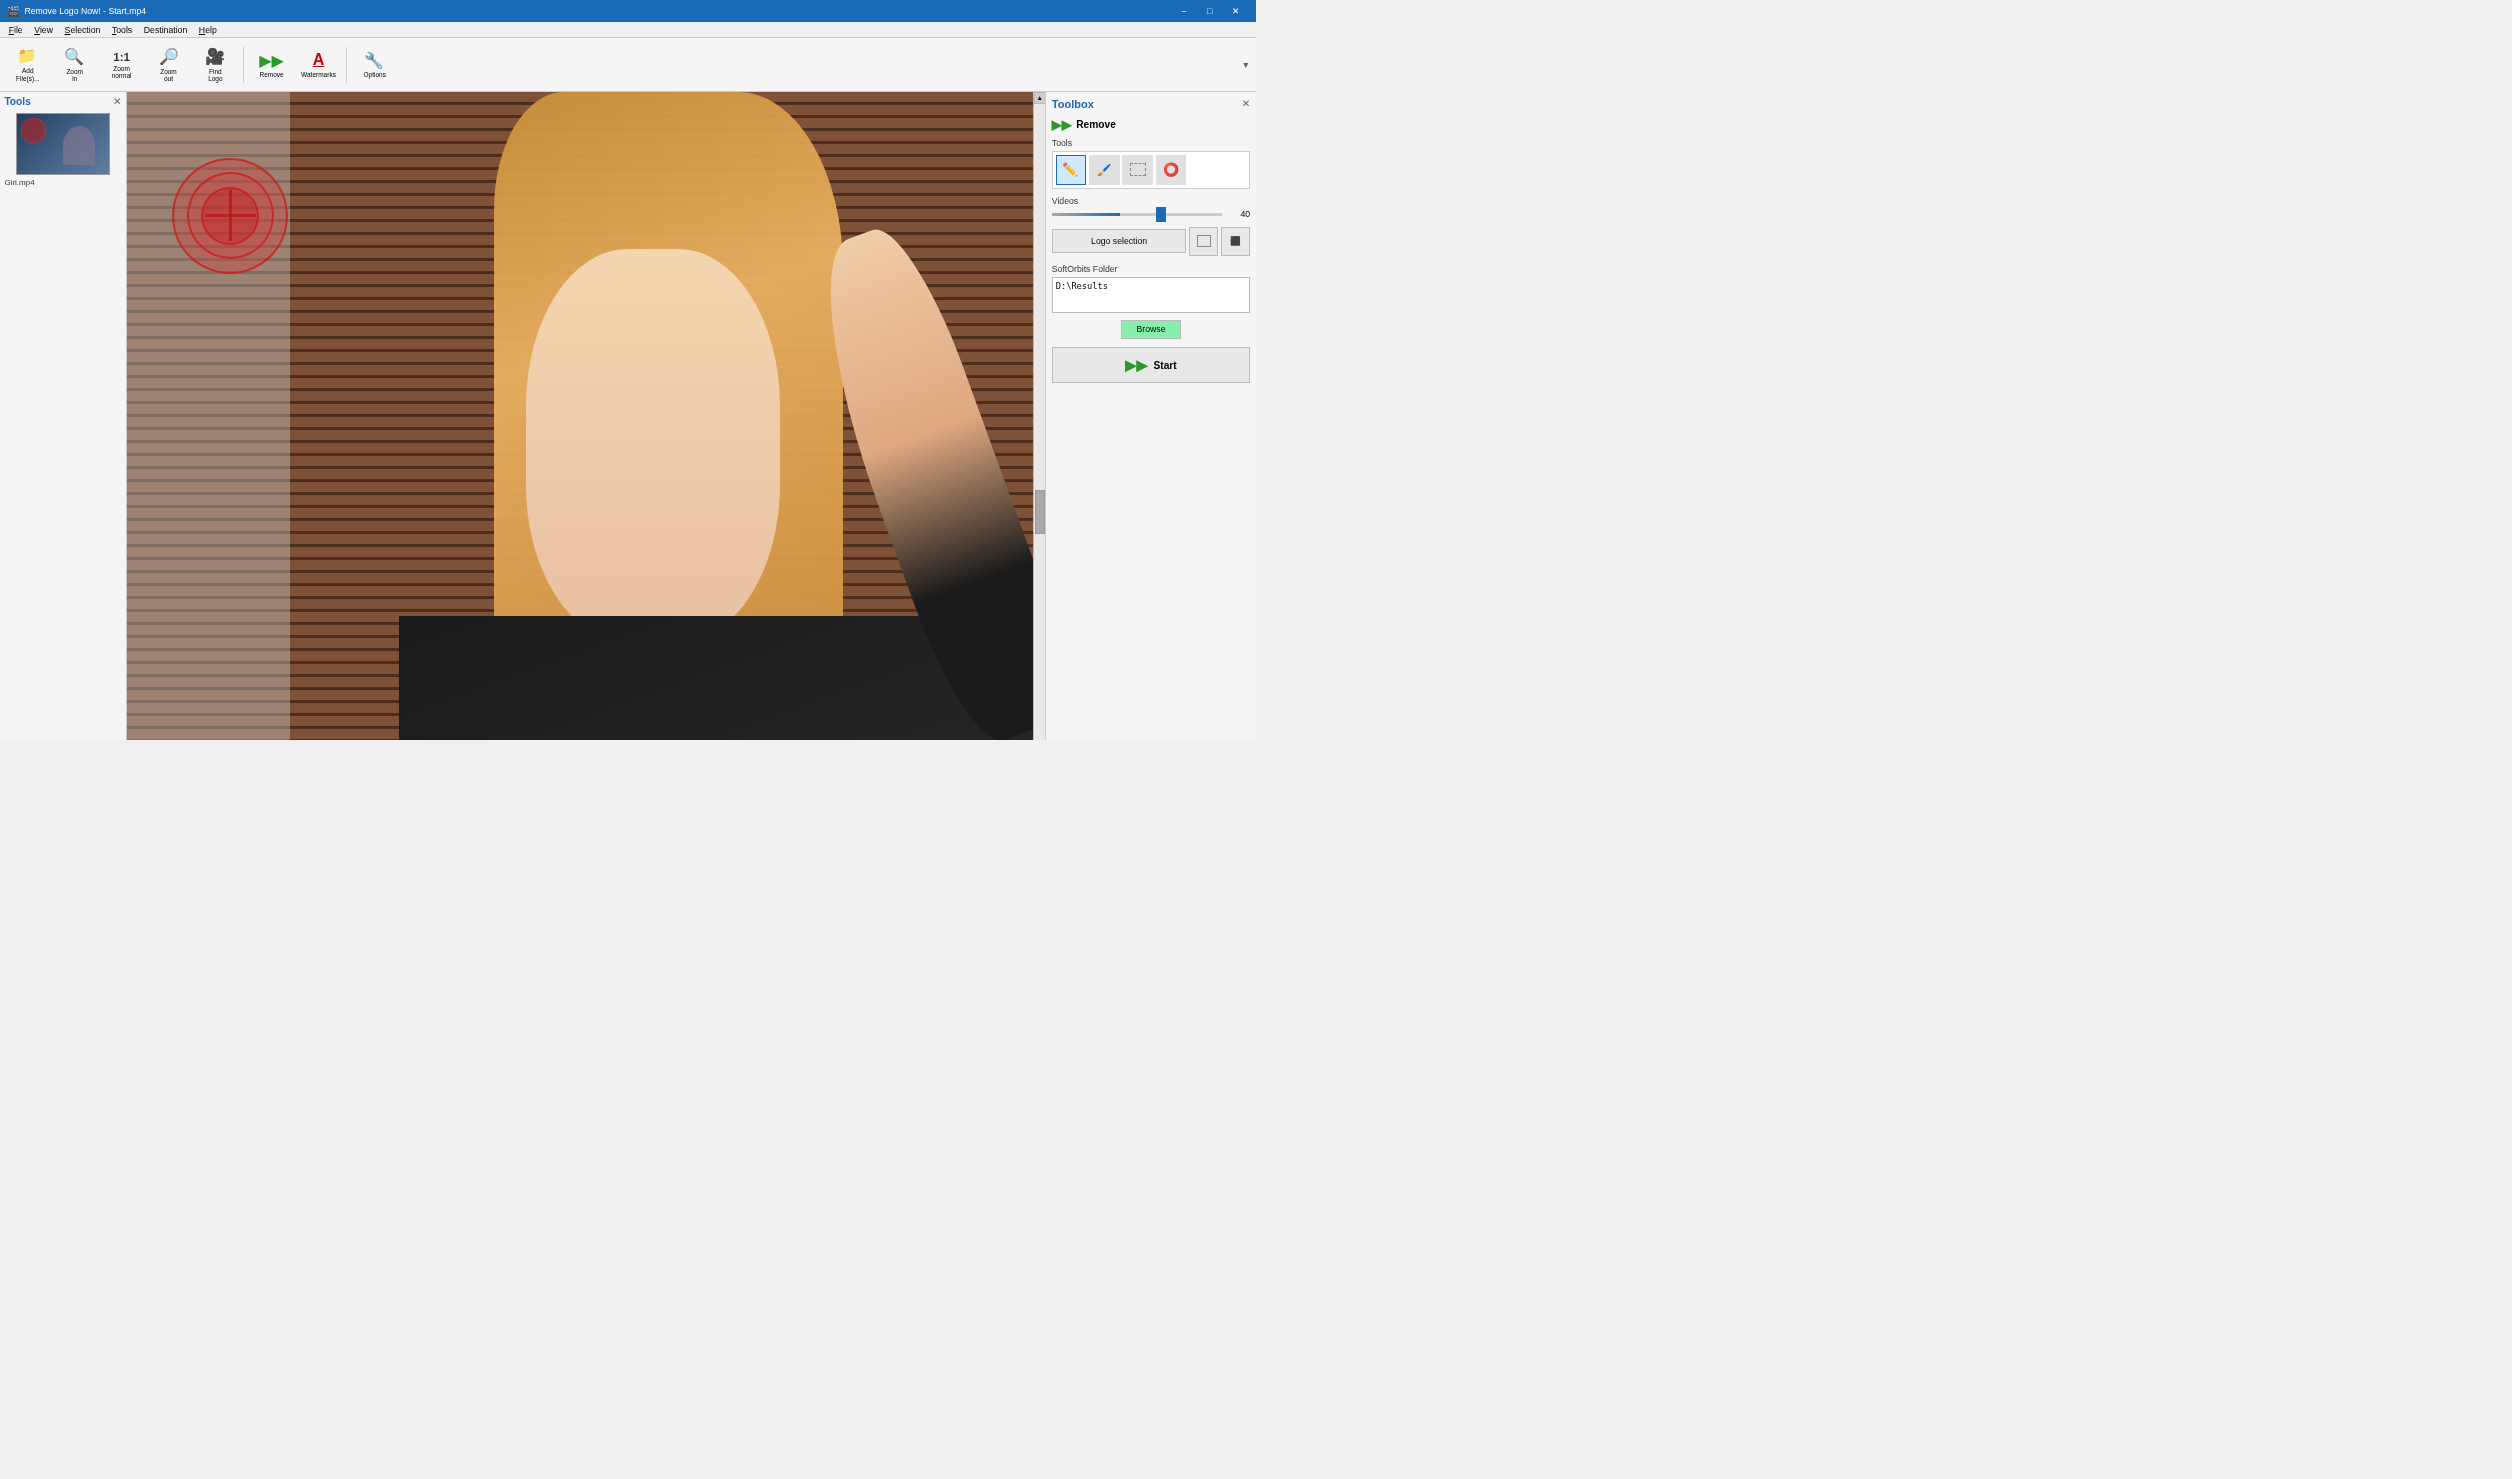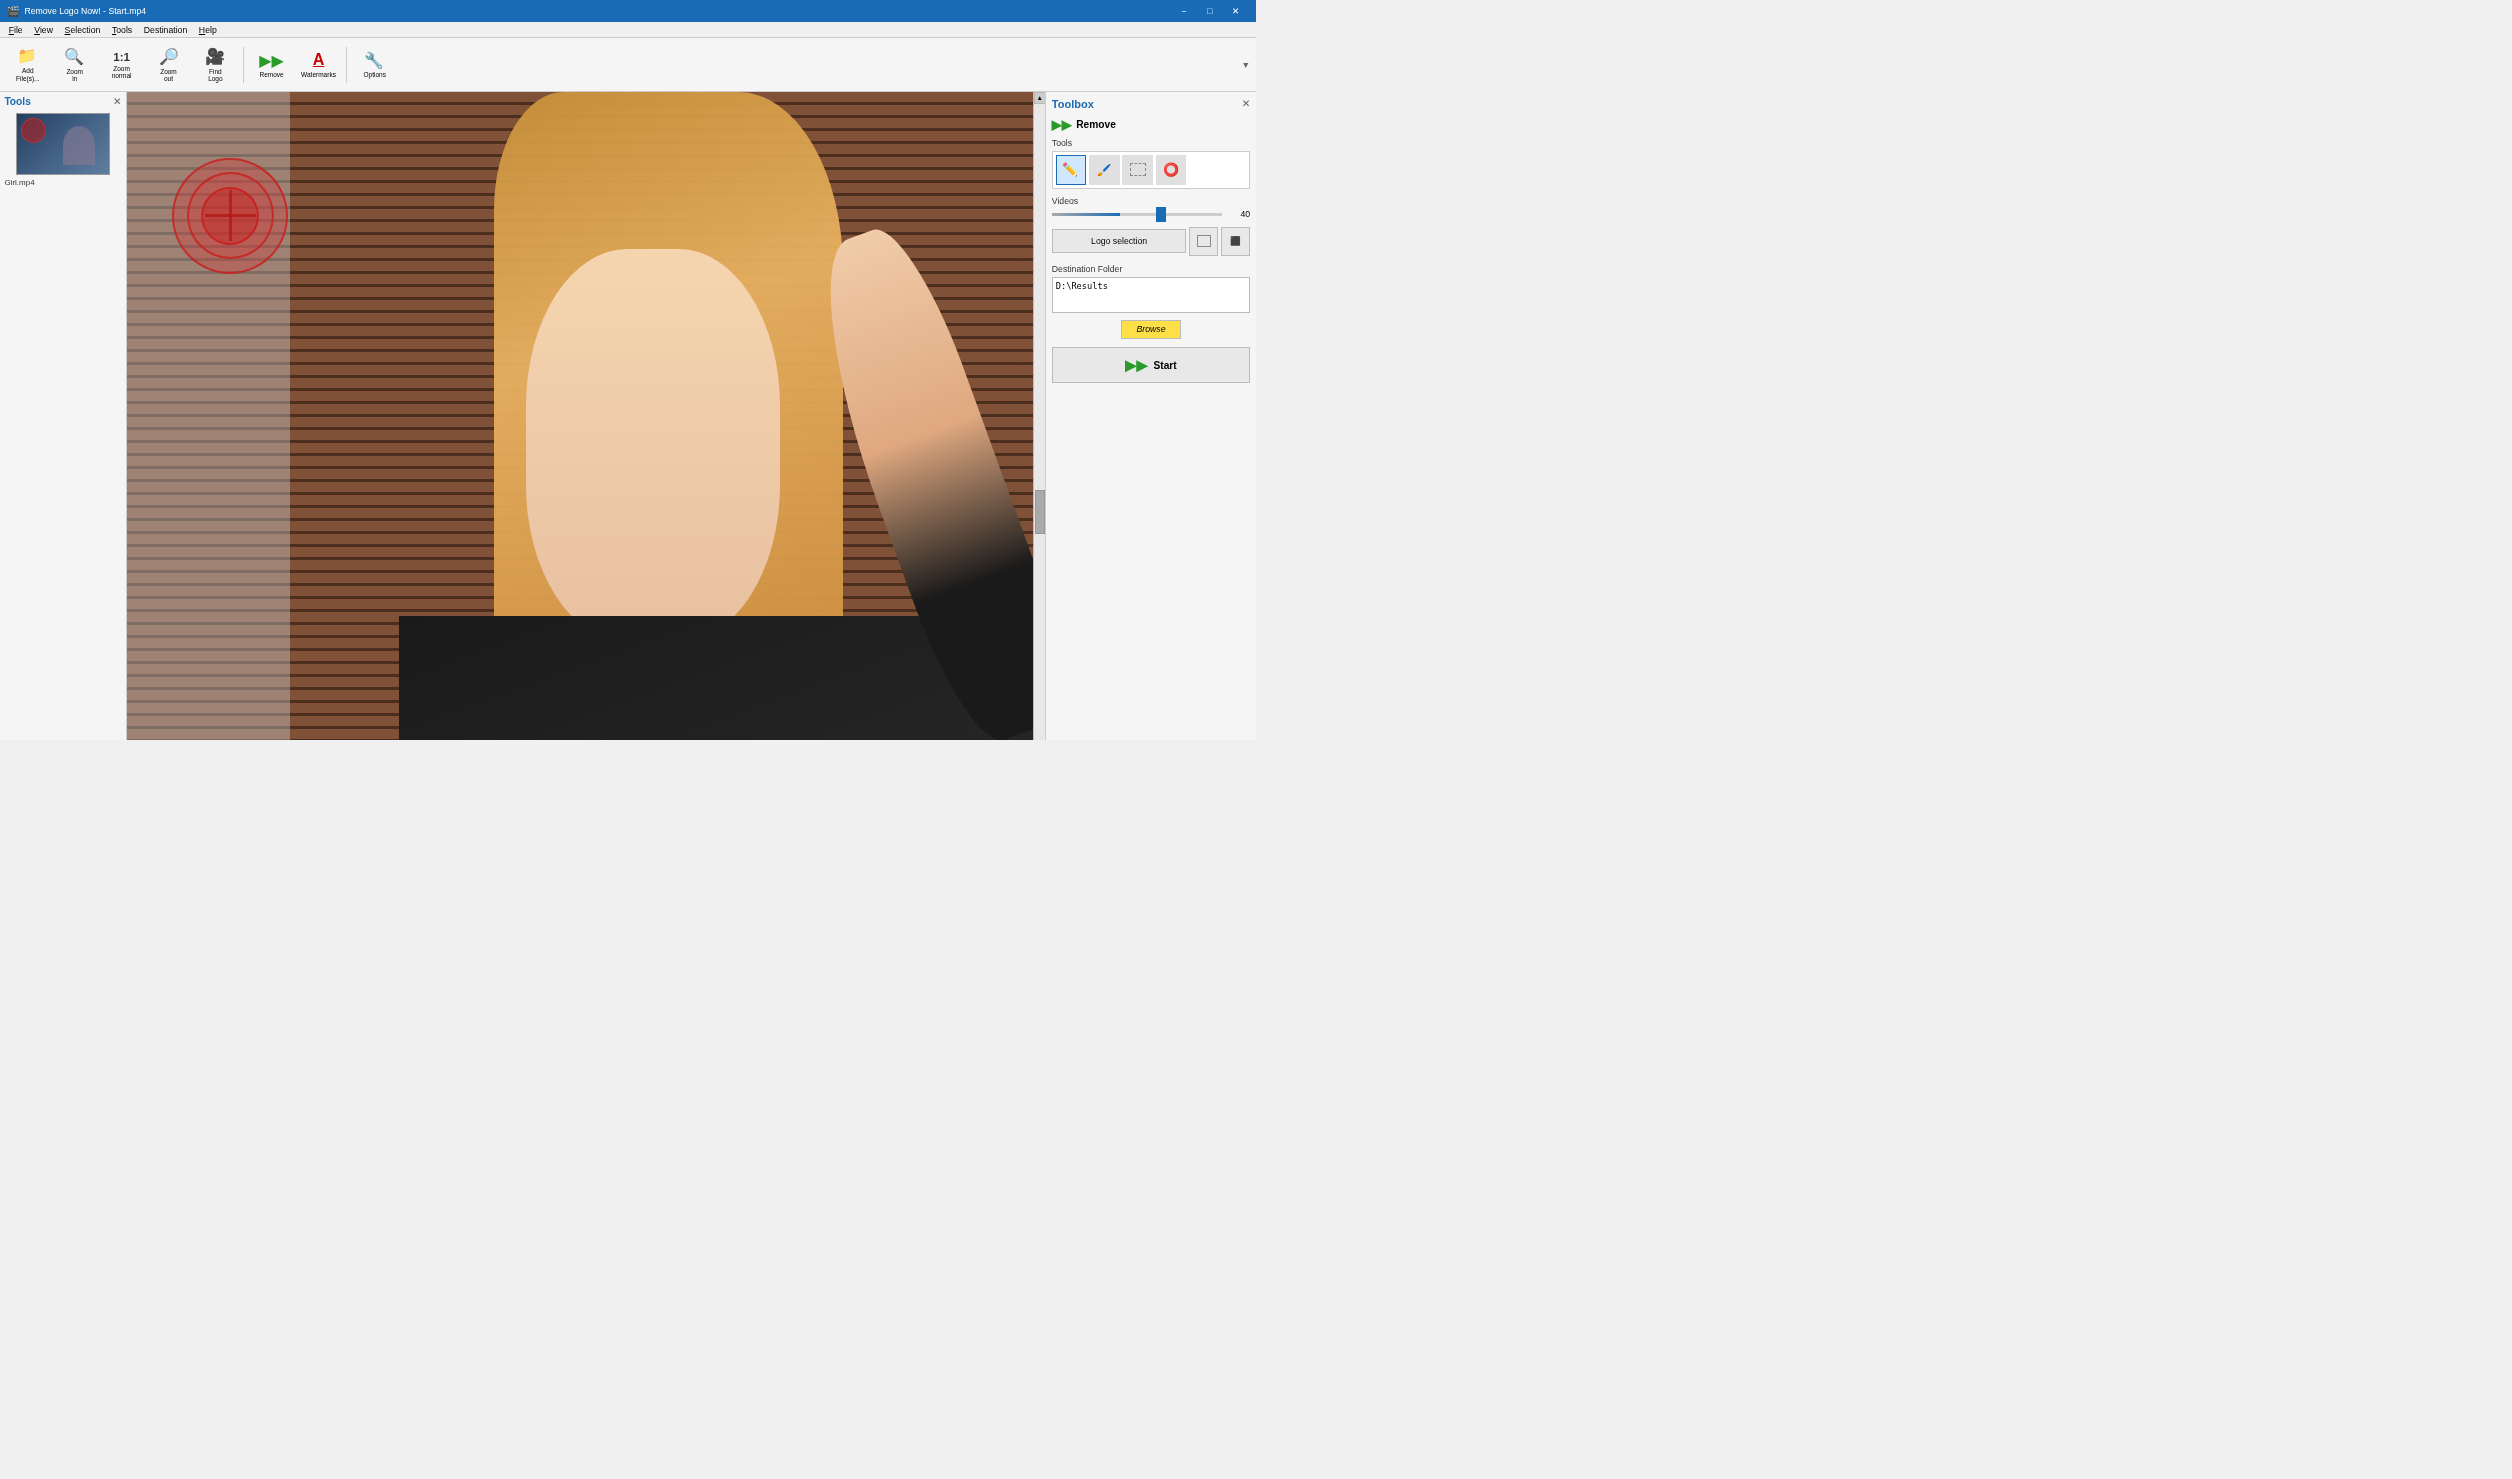--- a/index.html
+++ b/index.html
@@ -230,25 +230,24 @@
       background: white;
       padding: 2.9px;
       font-size: 8.7px;
       resize: none;
       margin-bottom: 4.4px;
     }
     .browse-btn {
       display: block;
       margin: 0 auto 8.7px;
       padding: 3.6px 14.5px;
-      background: #fde047;
+      background: #86efac;
       border: 0.7px solid #bbb;
       cursor: pointer;
       font-size: 8.7px;
-      font-style: italic;
     }
 
     .start-btn {
       width: 100%;
       padding: 8.7px;
       background: #e8e8e8;
       border: 0.7px solid #bbb;
       cursor: pointer;
       font-size: 10.2px;
       font-weight: bold;
@@ -574,21 +573,21 @@
       <button class="clear-sel-btn">Logo selection</button>
       <button class="sel-icon-btn">
         <span style="font-size:11.6px;border:1.5px solid #888;padding:0.7px;display:inline-block;width:14.5px;height:11.6px;"></span>
       </button>
       <button class="sel-icon-btn">
         <span style="font-size:8.7px;">⬛</span>
       </button>
     </div>
 
     <div>
-      <div class="dest-folder-label">Destination Folder</div>
+      <div class="dest-folder-label">SoftOrbits Folder</div>
       <textarea class="dest-folder-input" readonly="" style="">D:\Results</textarea>
       <button class="browse-btn">Browse</button>
     </div>
 
     <button class="start-btn">
       <span class="start-arrow">▶▶</span>
       <span>Start</span>
     </button>
   </div>
 

